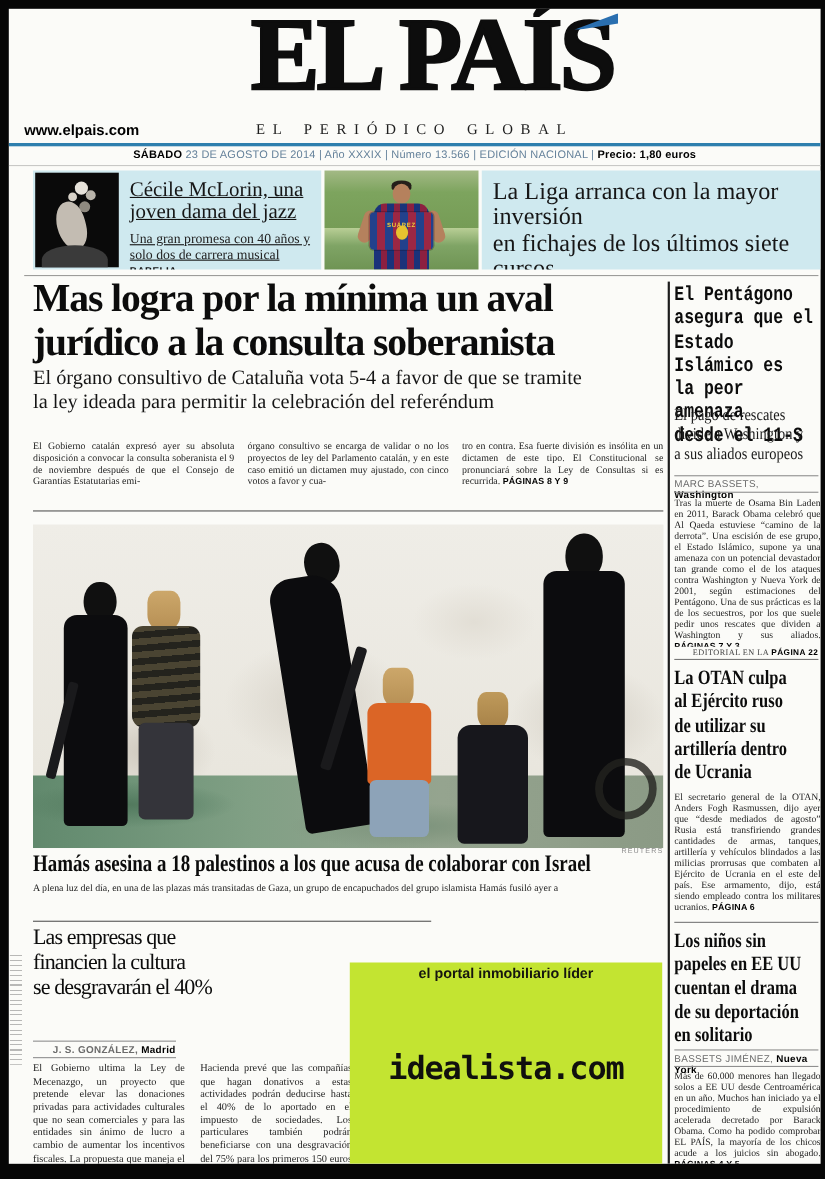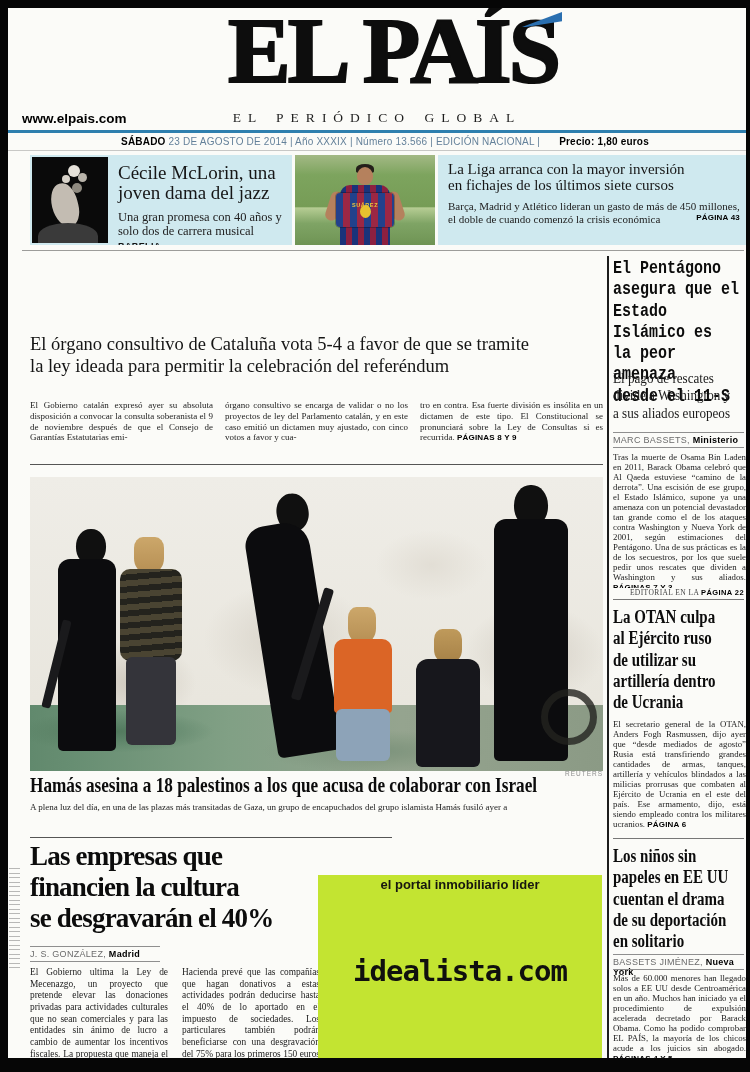--- a/index.html
+++ b/index.html
@@ -13,21 +13,21 @@
   #masthead-title{left:16px;top:-6px;width:100%;text-align:center;
     font-weight:bold;font-size:94px;line-height:1.04;letter-spacing:-3px;color:#0d0d0d;
     -webkit-text-stroke:2.2px #0d0d0d;}
   #flag-triangle{left:514px;top:4px;width:40px;height:15px;background:#2a6fb0;
     clip-path:polygon(0 100%,100% 0,100% 62%,10% 100%);}
   #website{left:14px;top:103px;font-family:"Liberation Sans",sans-serif;font-weight:bold;font-size:13.5px;color:#000;}
   #tagline{left:0;top:102px;width:100%;text-align:center;font-size:13.5px;letter-spacing:7px;word-spacing:3px;color:#1d1d1d;}
   #blue-rule{left:0;top:122px;width:100%;height:3px;background:#2e7fae;}
   #dateline{left:0;top:128px;width:100%;text-align:center;font-family:"Liberation Sans",sans-serif;
     font-size:10px;color:#64819a;letter-spacing:.2px;}
-  #dateline b{color:#000;margin-left:16px;}
+  #dateline b{color:#000;}
   #date-hairline{left:0;top:142px;width:100%;height:1px;background:#c8c8c6;}
 
   
   .teaser{top:147px;height:90px;background:#cfe9ef;overflow:hidden;}
   #teaser-culture{left:22px;width:262px;}
   #teaser-sports{left:430px;width:308px;}
   .t-head{font-size:19px;line-height:1.06;color:#161616;margin:0;}
   .t-sub{font-size:12.5px;line-height:1.12;color:#222;margin:0;}
   .t-brand{font-family:"Liberation Sans",sans-serif;font-weight:bold;font-size:9px;letter-spacing:.4px;color:#111;}
   .pg{font-family:"Liberation Sans",sans-serif;font-weight:bold;font-size:8px;letter-spacing:.2px;color:#000;white-space:nowrap;}
@@ -87,27 +87,27 @@
   #photo-credit{left:22px;top:762px;width:573px;text-align:right;
     font-family:"Liberation Sans",sans-serif;font-size:6.5px;letter-spacing:1px;color:#8d8d8d;}
 
   
   #hamas-headline-wrap{left:22px;top:766px;width:716px;transform:scaleX(.8);transform-origin:0 0;}
   #hamas-headline{font-weight:bold;font-size:21.5px;line-height:1.1;color:#0c0c0c;white-space:nowrap;}
   #hamas-cols{left:22px;top:794px;width:573px;height:36px;display:flex;gap:14px;}
   #hamas-rule{left:22px;top:829px;width:362px;height:1px;background:#555;}
 
   
-  #culture-headline{left:22px;top:833px;width:290px;font-weight:bold;font-size:27px;line-height:1.14;
+  #culture-headline{left:22px;top:833px;width:290px;font-weight:normal;font-size:20px;line-height:1.14;
     letter-spacing:-.8px;color:#0c0c0c;}
   .byline{font-family:"Liberation Sans",sans-serif;font-size:9px;letter-spacing:.3px;color:#6b6b6b;}
   .byline b{color:#000;}
   .byrule{height:1px;background:#8f8f8f;}
   #culture-byrule-top{left:22px;top:938px;width:130px;}
-  #culture-byline{left:22px;top:941px;width:200px;}
+  #culture-byline{left:40px;top:941px;width:200px;font-weight:bold;}
   #culture-byrule-bot{left:22px;top:953px;width:130px;}
   #culture-cols{left:22px;top:959px;width:290px;height:91px;display:flex;gap:14px;}
   #culture-cols .body-col{font-size:9.4px;line-height:1.24;}
 
   
   #ad-box{left:310px;top:867px;width:284px;height:183px;background:#c3e431;overflow:hidden;text-align:center;}
   #ad-brand{margin-top:62px;font-family:"DejaVu Sans Mono",monospace;font-weight:bold;font-size:29px;
     letter-spacing:-1px;color:#10100e;}
   #ad-tagline{margin-top:2px;font-family:"Liberation Sans",sans-serif;font-weight:bold;font-size:13px;color:#16160f;}
 
@@ -162,21 +162,21 @@
 
   <div class="abs teaser" id="teaser-culture">
     <div class="abs" id="cecile-photo">
       <div class="ce-flower" style="left:36px;top:8px;width:12px;height:12px;"></div>
       <div class="ce-flower" style="left:46px;top:16px;width:9px;height:9px;background:#b9b4aa;"></div>
       <div class="ce-flower" style="left:30px;top:18px;width:8px;height:8px;background:#d7d2c8;"></div>
       <div class="ce-flower" style="left:40px;top:26px;width:10px;height:10px;background:#8f8a80;"></div>
       <div class="ce-face"></div>
       <div class="ce-shoulder"></div>
     </div>
-    <div class="abs" style="left:88px;top:8px;width:168px;">
+    <div class="abs" style="left:88px;top:8px;width:168px;text-decoration:underline;">
       <p class="t-head pre">Cécile McLorin, una
 joven dama del jazz</p>
       <p class="t-sub" style="margin-top:7px;"><span class="pre">Una gran promesa con 40 años y
 solo dos de carrera musical</span>
         <b class="t-brand">BABELIA</b></p>
     </div>
   </div>
 
   <div class="abs" id="suarez-photo">
     <div class="su-arm-l"></div>
@@ -185,30 +185,32 @@
     <div class="su-head"></div>
     <div class="su-torso"></div>
     <div class="su-shirt">
       <span class="su-name">SUÁREZ</span>
       <span class="su-num"></span>
     </div>
   </div>
 
   <div class="abs teaser" id="teaser-sports">
     <div class="abs" style="left:10px;top:7px;width:292px;">
-      <p class="t-head pre" style="font-size:15px;">La Liga arranca con la mayor inversión
+      <p class="t-head pre" style="font-size:22px;">La Liga arranca con la mayor inversión
 en fichajes de los últimos siete cursos</p>
       <p class="t-sub" style="margin-top:6px;font-size:11px;line-height:1.16;">
         <span>Barça, Madrid y Atlético lideran un gasto de más de 450 millones, el doble de cuando comenzó la crisis económica</span>
         <b class="pg" style="float:right;">PÁGINA 43</b></p>
     </div>
   </div>
 
   <div class="abs" id="teasers-rule"></div>
 
+  <div class="abs pre" id="lead-headline">Mas logra por la mínima un aval
+jurídico a la consulta soberanista</div>
   <div class="abs pre" id="lead-subhead">El órgano consultivo de Cataluña vota 5-4 a favor de que se tramite
 la ley ideada para permitir la celebración del referéndum</div>
   <div class="abs" id="lead-cols">
     <div class="body-col">El Gobierno catalán expresó ayer su absoluta disposición a convocar la consulta soberanista el 9 de noviembre después de que el Consejo de Garantías Estatutarias emi-</div>
     <div class="body-col">órgano consultivo se encarga de validar o no los proyectos de ley del Parlamento catalán, y en este caso emitió un dictamen muy ajustado, con cinco votos a favor y cua-</div>
     <div class="body-col"><span>tro en contra. Esa fuerte división es insólita en un dictamen de este tipo. El Constitucional se pronunciará sobre la Ley de Consultas si es recurrida.</span> <b class="pg">PÁGINAS 8 Y 9</b></div>
   </div>
   <div class="abs" id="lead-rule"></div>
 
   <div class="abs" id="news-photo">
@@ -294,21 +296,21 @@
   <div class="abs rc" id="pent-subhead">
     <div class="rc-sub-wrap">
           <div class="rc-sub pre">El pago de rescates
 divide a Washington y
 a sus aliados europeos</div>
         </div>
   </div>
   <div class="abs byrule" id="pent-byrule-top"></div>
   <div class="abs byline" id="pent-byline">
     <span>MARC BASSETS,</span>
-    <b>Ministerio</b>
+    <b>Washington</b>
   </div>
   <div class="abs byrule" id="pent-byrule-bot"></div>
   <div class="abs rc" id="pent-body">
     <p class="rc-body"><span>Tras la muerte de Osama Bin Laden en 2011, Barack Obama celebró que Al Qaeda estuviese “camino de la derrota”. Una escisión de ese grupo, el Estado Islámico, supone ya una amenaza con un potencial devastador tan grande como el de los ataques contra Washington y Nueva York de 2001, según estimaciones del Pentágono. Una de sus prácticas es la de los secuestros, por los que suele pedir unos rescates que dividen a Washington y sus aliados.</span>
       <b class="pg">PÁGINAS 7 Y 3</b></p>
   </div>
   <div class="abs" id="pent-editorial">
     <span>EDITORIAL EN LA</span>
     <b>PÁGINA 22</b>
   </div>

